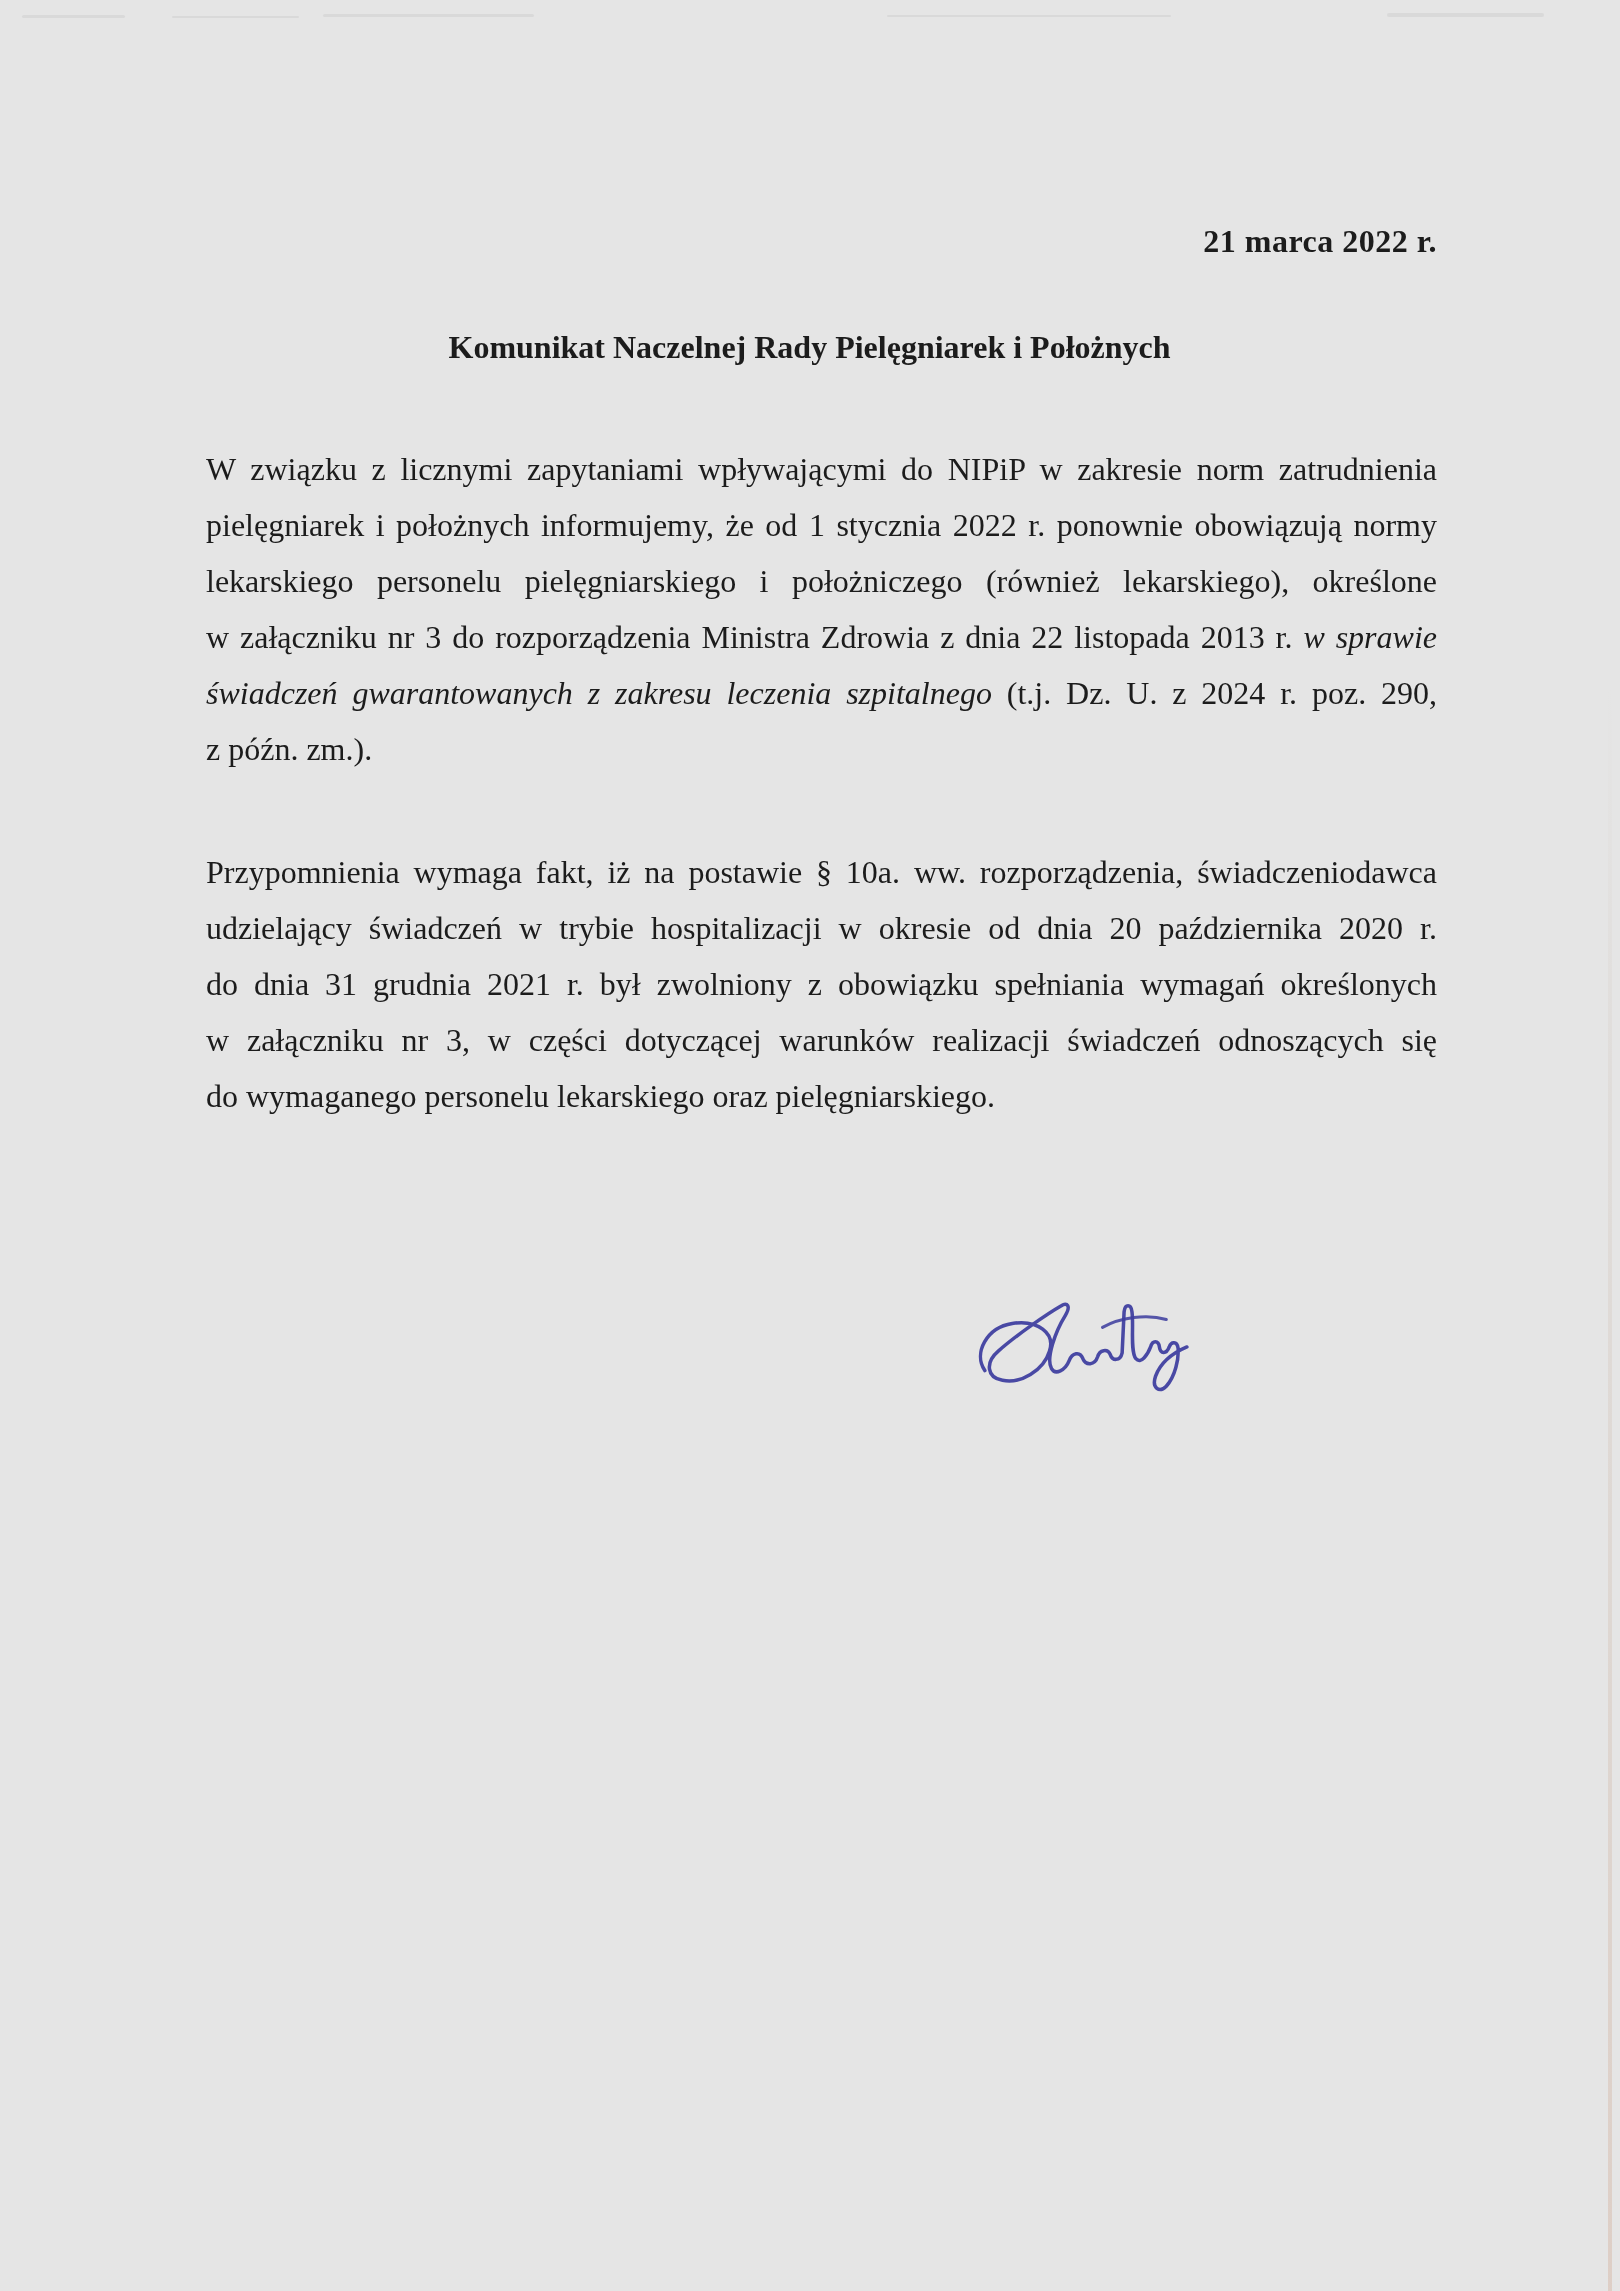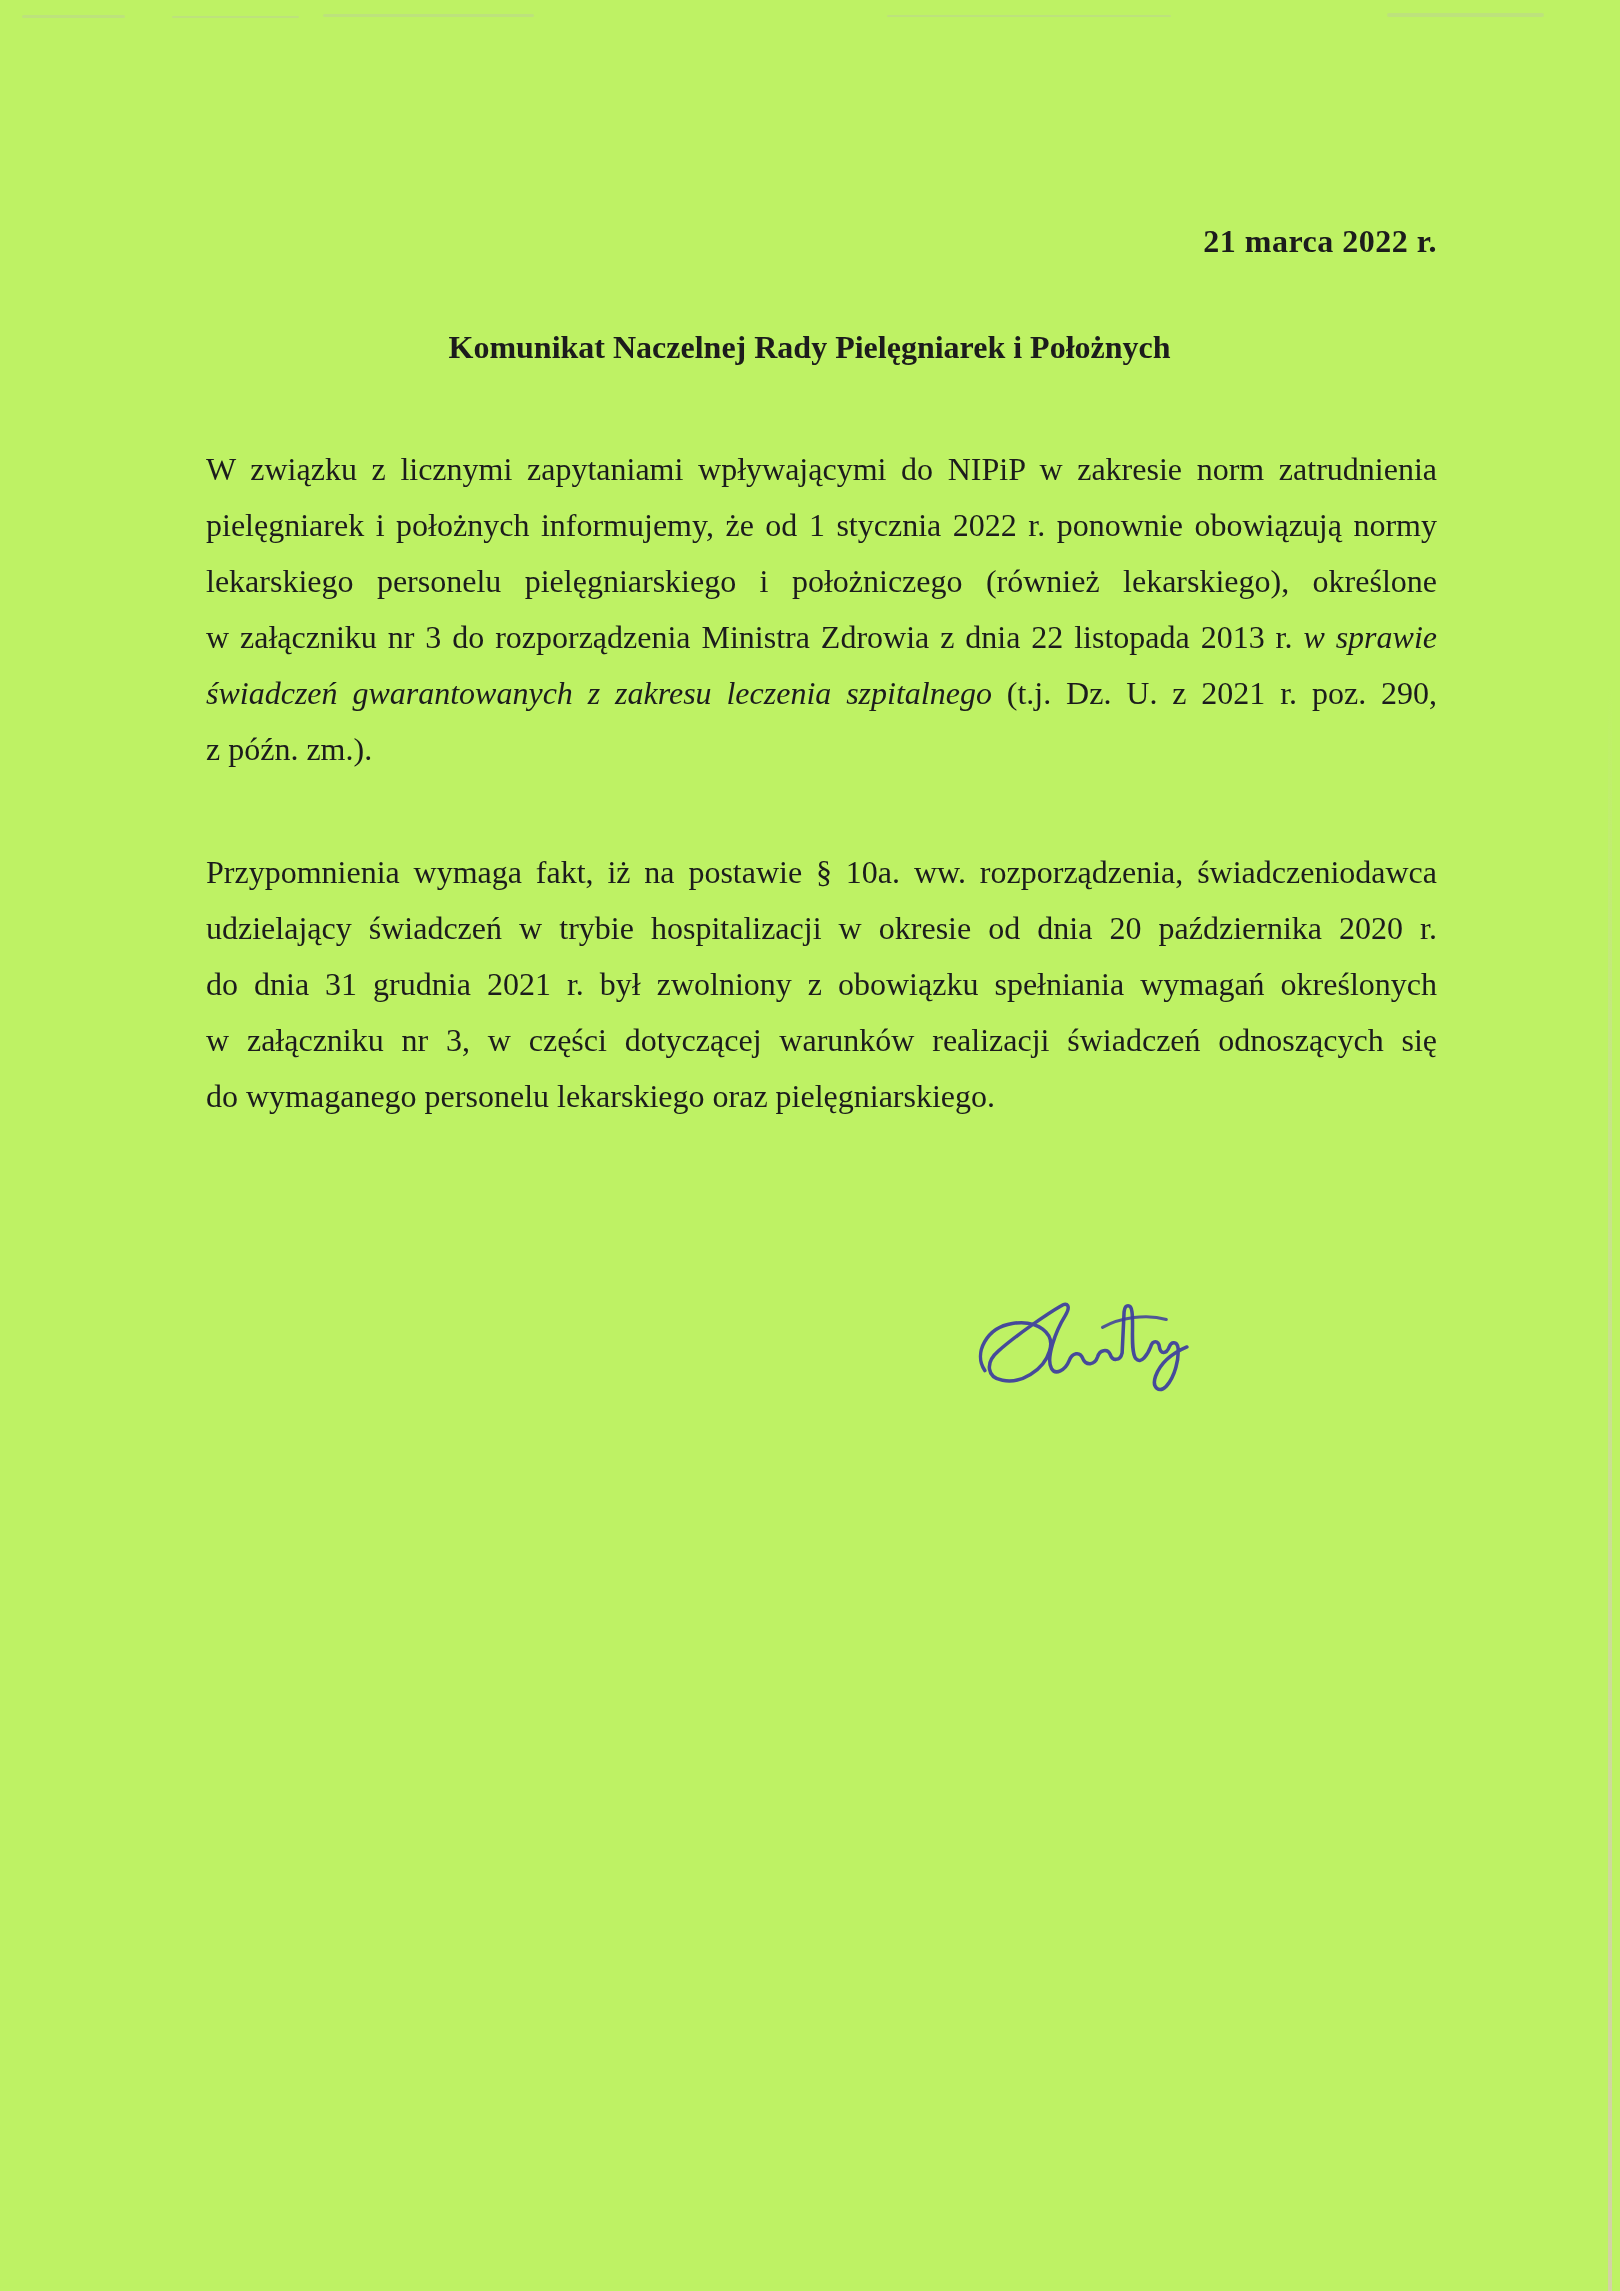--- a/index.html
+++ b/index.html
@@ -4,21 +4,21 @@
 <style>
   html, body {
     margin: 0;
     padding: 0;
     background: #ffffff;
   }
   .page {
     position: relative;
     width: 1620px;
     height: 2292px;
-    background: #bef264;
+    background: #e5e5e5;
     overflow: hidden;
     font-family: "Liberation Serif", "DejaVu Serif", serif;
     color: #1c1c1c;
   }
   
   .streak {
     position: absolute;
     background: rgba(185,185,185,0.28);
     border-radius: 2px;
   }
@@ -113,21 +113,21 @@
 
   <div class="doc-date">21 marca 2022 r.</div>
 
   <div class="doc-title">Komunikat Naczelnej Rady Pielęgniarek i Położnych</div>
 
   <div class="para para-1">
     <div class="line">W związku z licznymi zapytaniami wpływającymi do NIPiP w zakresie norm zatrudnienia</div>
     <div class="line">pielęgniarek i położnych informujemy, że od 1 stycznia 2022 r. ponownie obowiązują normy</div>
     <div class="line">lekarskiego personelu pielęgniarskiego i położniczego (również lekarskiego), określone</div>
     <div class="line"><span>w załączniku nr 3 do rozporządzenia Ministra Zdrowia z dnia 22 listopada 2013 r. </span><span class="it">w sprawie</span></div>
-    <div class="line"><span class="it">świadczeń gwarantowanych z zakresu leczenia szpitalnego </span><span>(t.j. Dz. U. z 2021 r. poz. 290,</span></div>
+    <div class="line"><span class="it">świadczeń gwarantowanych z zakresu leczenia szpitalnego </span><span>(t.j. Dz. U. z 2024 r. poz. 290,</span></div>
     <div class="line last">z późn. zm.).</div>
   </div>
 
   <div class="para para-2">
     <div class="line">Przypomnienia wymaga fakt, iż na postawie § 10a. ww. rozporządzenia, świadczeniodawca</div>
     <div class="line">udzielający świadczeń w trybie hospitalizacji w okresie od dnia 20 października 2020 r.</div>
     <div class="line">do dnia 31 grudnia 2021 r. był zwolniony z obowiązku spełniania wymagań określonych</div>
     <div class="line">w załączniku nr 3, w części dotyczącej warunków realizacji świadczeń odnoszących się</div>
     <div class="line last">do wymaganego personelu lekarskiego oraz pielęgniarskiego.</div>
   </div>

